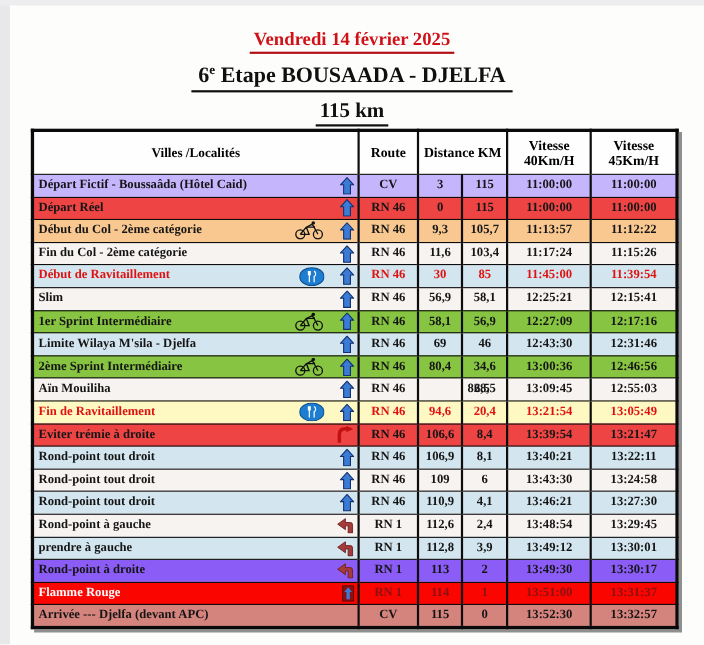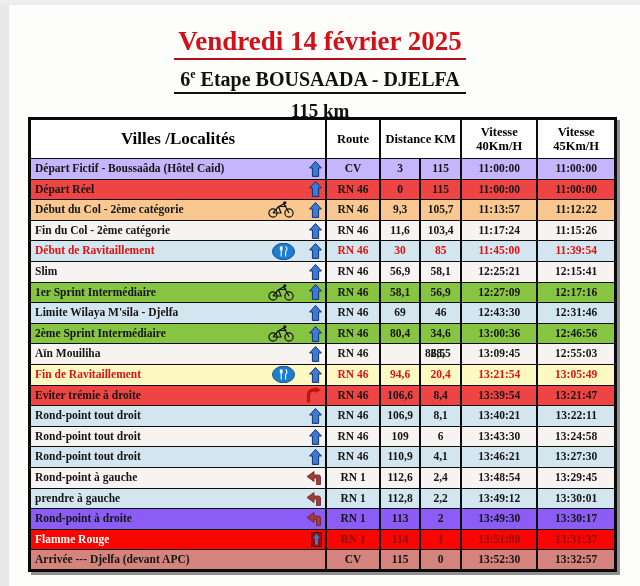--- a/index.html
+++ b/index.html
@@ -7,21 +7,21 @@
   body {
     background: #fdfdfc;
     font-family: "Liberation Serif", "DejaVu Serif", serif;
     position: relative;
   }
   .edge-left  { position:absolute; left:0; top:0; width:9px;  height:586px; background:#e8e8ea; }
   .edge-top   { position:absolute; left:0; top:0; width:640px; height:5px;  background:#ededef; }
 
   .titles { position:absolute; left:0; top:26px; width:640px; text-align:center; }
   .date-title {
-    font-size: 27px; font-weight: bold; color: #d01218;
+    font-size: 17px; font-weight: bold; color: #d01218;
     display: inline-block; border-bottom: 2.5px solid #b31016; padding: 0 4px 1px;
   }
   .stage-line { margin-top: 7px; }
   .stage-title {
     font-size: 20px; font-weight: bold; color: #101010;
     display: inline-block; border-bottom: 2.5px solid #101010; padding: 0 6px 1px;
   }
   .stage-title sup { font-size: 12px; }
   .km-line { margin-top: 6px; }
   .km-title {
@@ -31,21 +31,21 @@
 
   table.itinerary {
     position: absolute; left: 28px; top: 117px; width: 589px;
     border-collapse: collapse; table-layout: fixed;
     border: 3px solid #0a0a0a;
     box-shadow: 3px 3px 0 #8f8f8f;
     background: #fff;
   }
   th, td { border: 2px solid #0d0d0d; border-top-width: 1.5px; border-bottom-width: 1.5px; }
   thead th { background: #fefefe; height: 40px; vertical-align: middle; text-align: center; }
-  th.h-villes { font-size: 17px; font-weight: bold; }
+  th.h-villes { font-size: 12px; font-weight: bold; }
   th.h-small  { font-size: 12.5px; font-weight: bold; line-height: 1.15; }
   tbody td { height: 20.6px; font-size: 11.5px; font-weight: bold; line-height: 1; vertical-align: middle; }
   td.cell-label { padding: 0 3px 0 4px; }
   td.cell-label .inner { display: flex; align-items: center; justify-content: space-between; width: 100%; }
   td.cell-num { text-align: center; padding: 0 1px; }
   .icons { display: flex; align-items: center; gap: 14px; flex: 0 0 auto; }
   .ic { display: block; }
 </style>
 </head>
 <body>
@@ -400,21 +400,21 @@
             <span style="color: rgb(21, 21, 21);">prendre à gauche</span>
             <span class="icons">
               <svg class="ic" width="16" height="15" viewBox="0 0 16 15">
                 <path d="M14.5 14.5 L14.5 7 Q14.5 5 12.5 5 L8 5 L8 1.5 L1 6.5 L8 11.5 L8 8 L10.5 8 L10.5 14.5 Z" fill="#a33b3b" stroke="#6e1f1f" stroke-width="0.8"></path>
               </svg>
             </span>
           </span>
         </td>
         <td class="cell-num" style="color: rgb(21, 21, 21);">RN 1</td>
         <td class="cell-num" style="color: rgb(21, 21, 21);">112,8</td>
-        <td class="cell-num" style="color: rgb(21, 21, 21);">2,2</td>
+        <td class="cell-num" style="color: rgb(21, 21, 21);">3,9</td>
         <td class="cell-num" style="color: rgb(21, 21, 21);">13:49:12</td>
         <td class="cell-num" style="color: rgb(21, 21, 21);">13:30:01</td>
       </tr>
       <tr style="background: #8b5cf6;">
         <td class="cell-label">
           <span class="inner">
             <span style="color: rgb(21, 21, 21);">Rond-point à droite</span>
             <span class="icons">
               <svg class="ic" width="16" height="15" viewBox="0 0 16 15">
                 <path d="M14.5 14.5 L14.5 7 Q14.5 5 12.5 5 L8 5 L8 1.5 L1 6.5 L8 11.5 L8 8 L10.5 8 L10.5 14.5 Z" fill="#a33b3b" stroke="#6e1f1f" stroke-width="0.8"></path>

